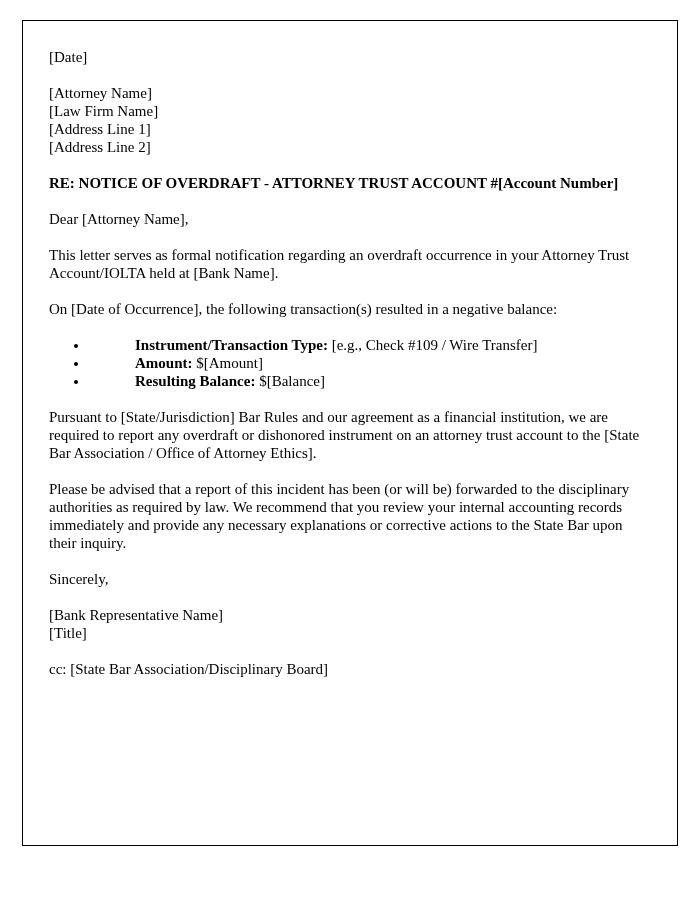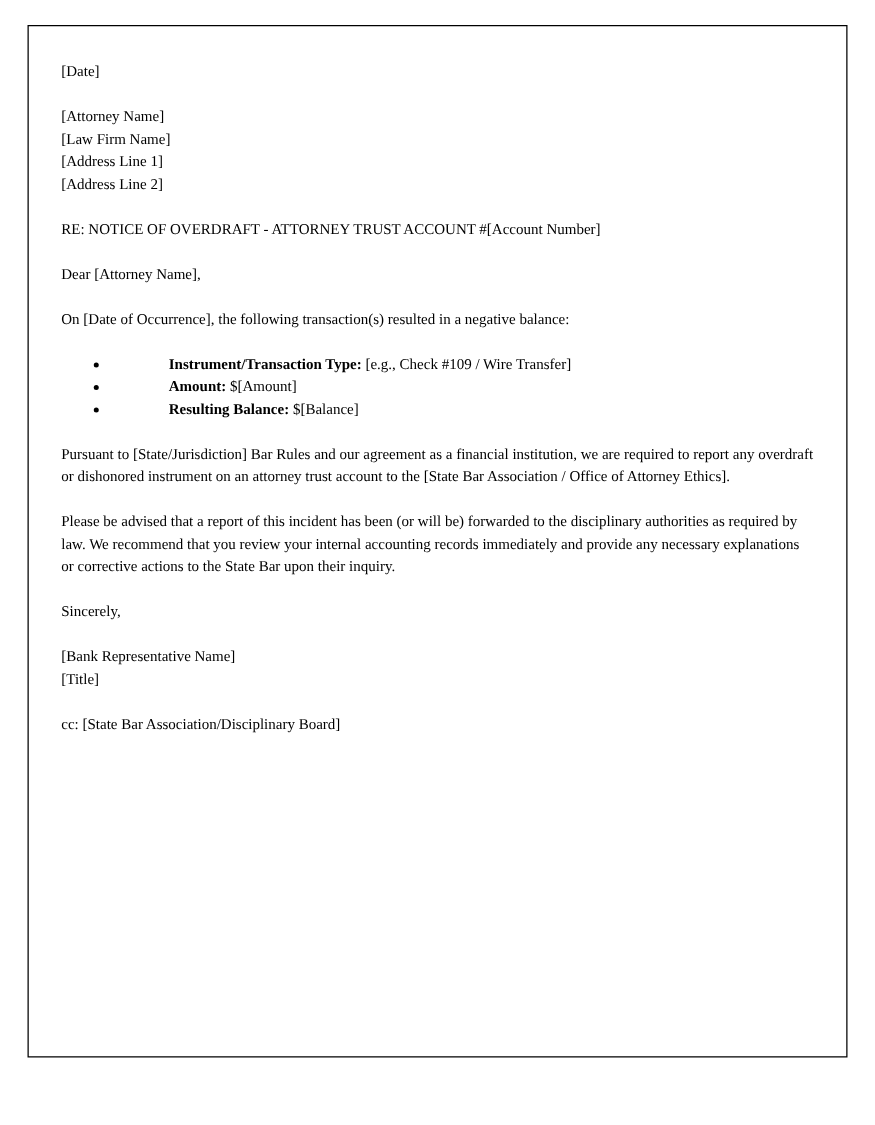--- a/index.html
+++ b/index.html
@@ -18,31 +18,31 @@
   .page {
     position: absolute;
     left: 22px;
     top: 20px;
     width: 656px;
     height: 826px;
     border: 1px solid #000000;
     background: #ffffff;
     padding: 27px 26px;
     color: #000000;
-    font-size: 12px;
+    font-size: 15px;
     line-height: 18px;
   }
   .para {
     margin-bottom: 18px;
   }
   .block-line {
     margin-bottom: 0;
   }
   .subject {
-    font-weight: normal;
+    font-weight: bold;
   }
   ul.transactions {
     margin: 0 0 18px 0;
     padding-left: 40px;
     list-style-type: disc;
   }
   ul.transactions li {
     margin-bottom: 0;
   }
   .bold { font-weight: bold; margin-left: 46px; }
@@ -59,20 +59,21 @@
       <div class="block-line">[Attorney Name]</div>
       <div class="block-line">[Law Firm Name]</div>
       <div class="block-line">[Address Line 1]</div>
       <div class="block-line">[Address Line 2]</div>
     </div>
 
     <div class="para subject">RE: NOTICE OF OVERDRAFT - ATTORNEY TRUST ACCOUNT #[Account Number]</div>
 
     <div class="para">Dear [Attorney Name],</div>
 
+    <div class="para">This letter serves as formal notification regarding an overdraft occurrence in your Attorney Trust Account/IOLTA held at [Bank Name].</div>
 
     <div class="para">On [Date of Occurrence], the following transaction(s) resulted in a negative balance:</div>
 
     <ul class="transactions">
       <li><span class="bold">Instrument/Transaction Type:</span><span> [e.g., Check #109 / Wire Transfer]</span></li>
       <li><span class="bold">Amount:</span><span> $[Amount]</span></li>
       <li><span class="bold">Resulting Balance:</span><span> $[Balance]</span></li>
     </ul>
 
     <div class="para">Pursuant to [State/Jurisdiction] Bar Rules and our agreement as a financial institution, we are required to report any overdraft or dishonored instrument on an attorney trust account to the [State Bar Association / Office of Attorney Ethics].</div>

